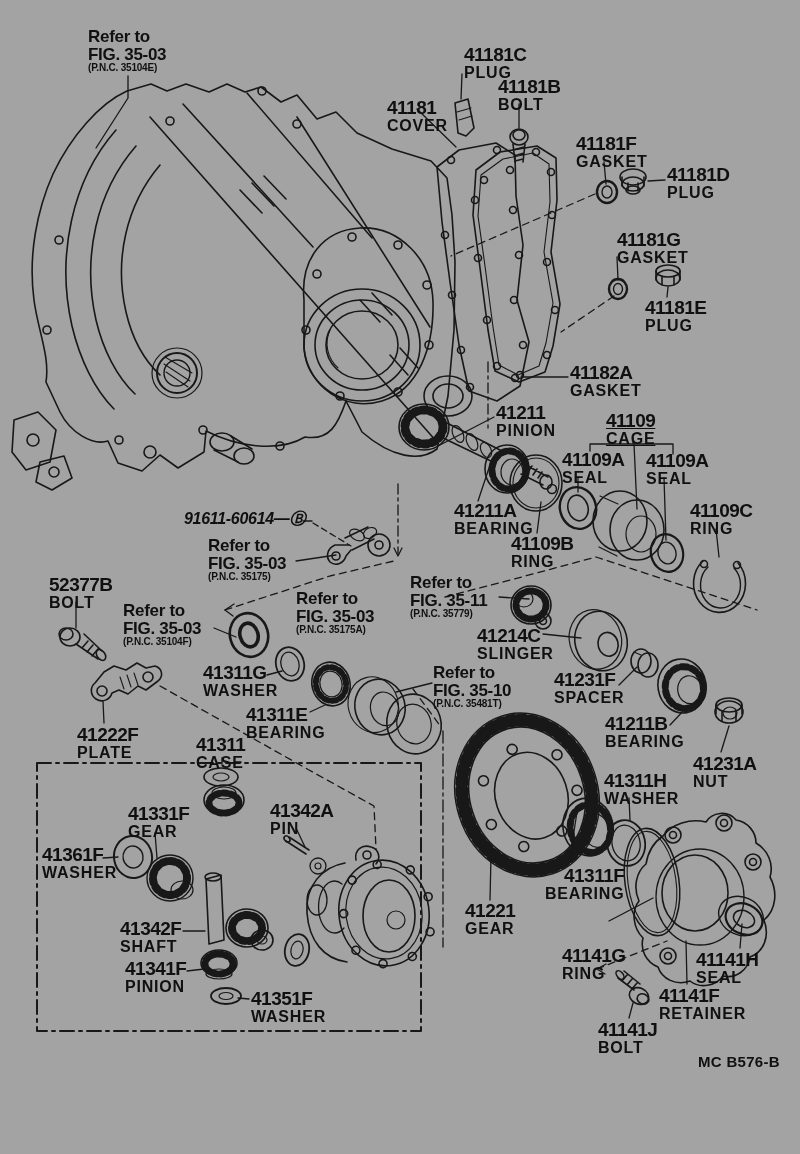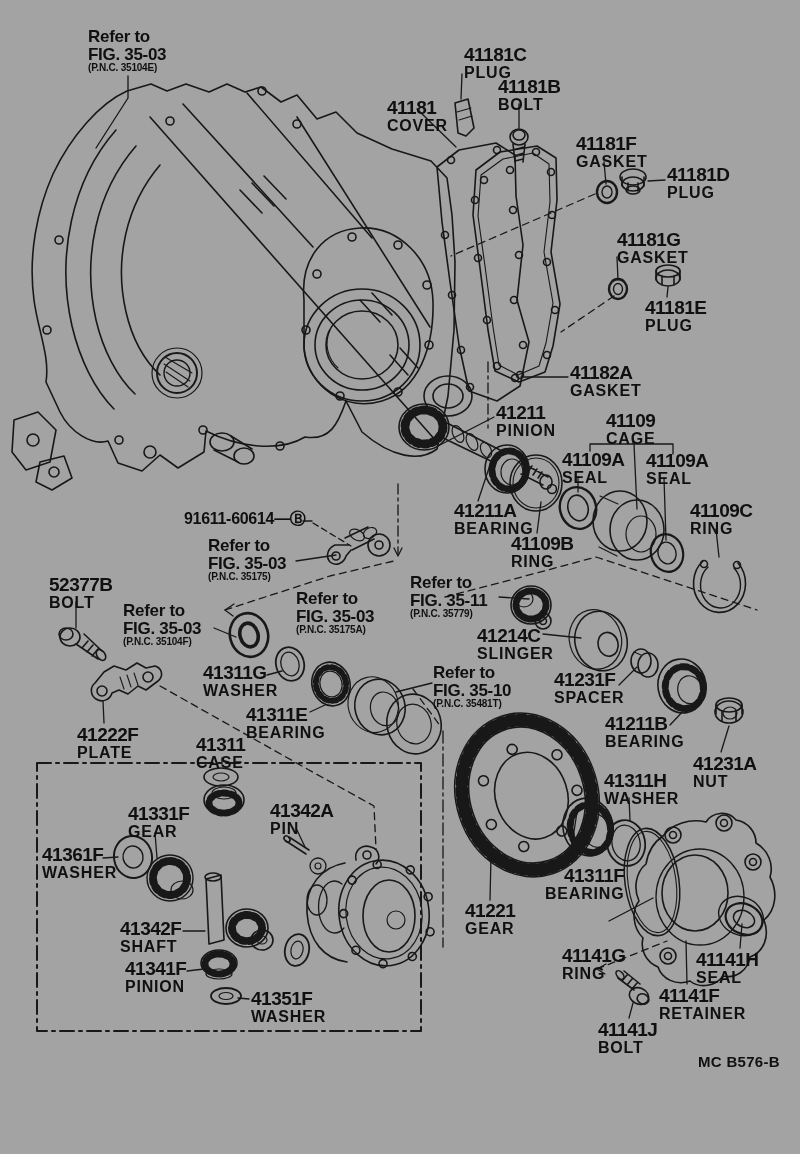--- a/index.html
+++ b/index.html
@@ -480,37 +480,37 @@
         <span class="s-cap">PLUG</span>
       </div>
       <div class="lbl" style="left: 570px; top: 363px;">
         <span class="s-num">41182A</span>
         <span class="s-cap">GASKET</span>
       </div>
       <div class="lbl" style="left: 496px; top: 403px;">
         <span class="s-num">41211</span>
         <span class="s-cap">PINION</span>
       </div>
-      <div class="lbl" style="left: 606px; top: 411px;">
+      <div class="lbl" style="left: 606px; top: 411px; text-decoration: underline;">
         <span class="s-num">41109</span>
         <span class="s-cap">CAGE</span>
       </div>
       <div class="lbl" style="left: 562px; top: 450px;">
         <span class="s-num">41109A</span>
         <span class="s-cap">SEAL</span>
       </div>
       <div class="lbl" style="left: 646px; top: 451px;">
         <span class="s-num">41109A</span>
         <span class="s-cap">SEAL</span>
       </div>
       <div class="lbl" style="left: 690px; top: 501px;">
         <span class="s-num">41109C</span>
         <span class="s-cap">RING</span>
       </div>
-      <div class="lbl" style="left: 184px; top: 511px;">
+      <div class="lbl" style="left: 184px; top: 511px; font-style: italic;">
         <span class="s-code">91611-60614—Ⓑ</span>
       </div>
       <div class="lbl" style="left: 208px; top: 537px;">
         <span class="s-ref">Refer to</span>
         <span class="s-ref">FIG. 35-03</span>
         <span class="s-pnc">(P.N.C. 35175)</span>
       </div>
       <div class="lbl" style="left: 454px; top: 501px;">
         <span class="s-num">41211A</span>
         <span class="s-cap">BEARING</span>

